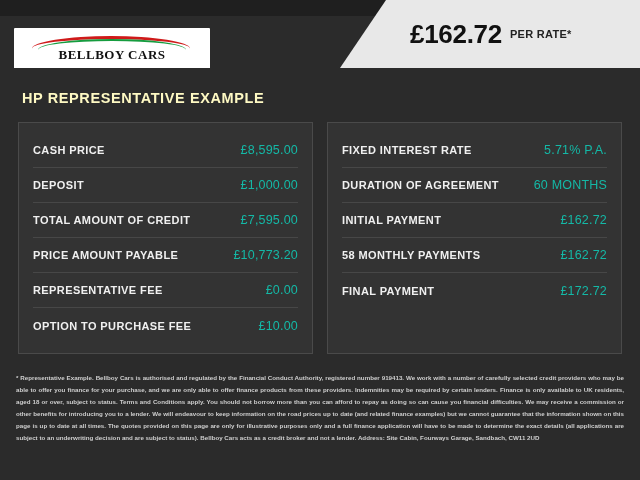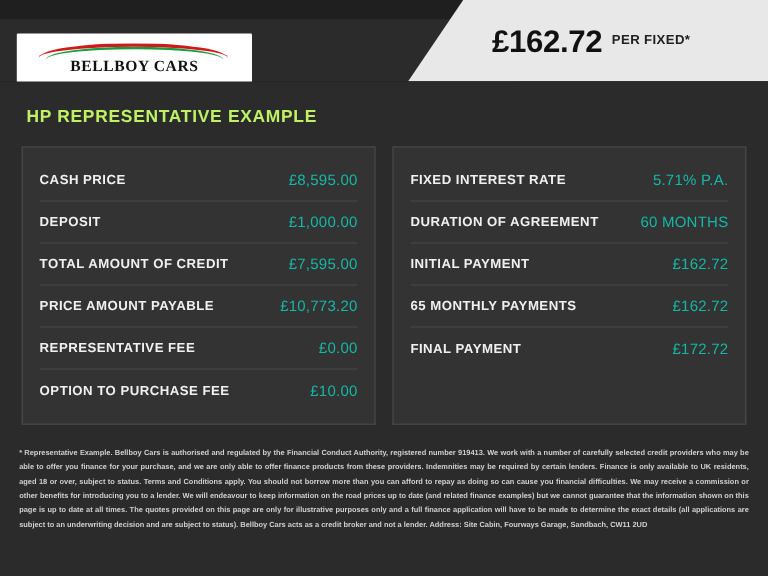--- a/index.html
+++ b/index.html
@@ -91,21 +91,21 @@
     color: #222;
     margin-left: 8px;
     letter-spacing: 0.3px;
   }
 
   
   .page-title {
     margin: 22px 0 0 22px;
     font-size: 14.5px;
     font-weight: bold;
-    color: #bef264;
+    color: #fef9c3;
     letter-spacing: 0.6px;
   }
 
   
   .panels {
     display: flex;
     gap: 14px;
     margin: 16px 18px 0 18px;
   }
   .panel {
@@ -152,21 +152,21 @@
     <div class="logo-box">
       <div class="logo-inner">
         <div class="logo-swoosh"></div>
         <div class="logo-swoosh2"></div>
         <div class="logo-text">BELLBOY CARS</div>
       </div>
     </div>
   </div>
   <div class="header-right">
     <span class="price-amount">£162.72</span>
-    <span class="price-suffix">PER FIXED*</span>
+    <span class="price-suffix">PER RATE*</span>
   </div>
 </div>
 
 <div class="page-title">HP REPRESENTATIVE EXAMPLE</div>
 
 <div class="panels">
 
   <div class="panel">
     <div class="row">
       <span class="row-label">CASH PRICE</span>
@@ -201,21 +201,21 @@
     </div>
     <div class="row">
       <span class="row-label">DURATION OF AGREEMENT</span>
       <span class="row-value">60 MONTHS</span>
     </div>
     <div class="row">
       <span class="row-label">INITIAL PAYMENT</span>
       <span class="row-value">£162.72</span>
     </div>
     <div class="row">
-      <span class="row-label">65 MONTHLY PAYMENTS</span>
+      <span class="row-label">58 MONTHLY PAYMENTS</span>
       <span class="row-value">£162.72</span>
     </div>
     <div class="row">
       <span class="row-label">FINAL PAYMENT</span>
       <span class="row-value">£172.72</span>
     </div>
   </div>
 
 </div>
 

